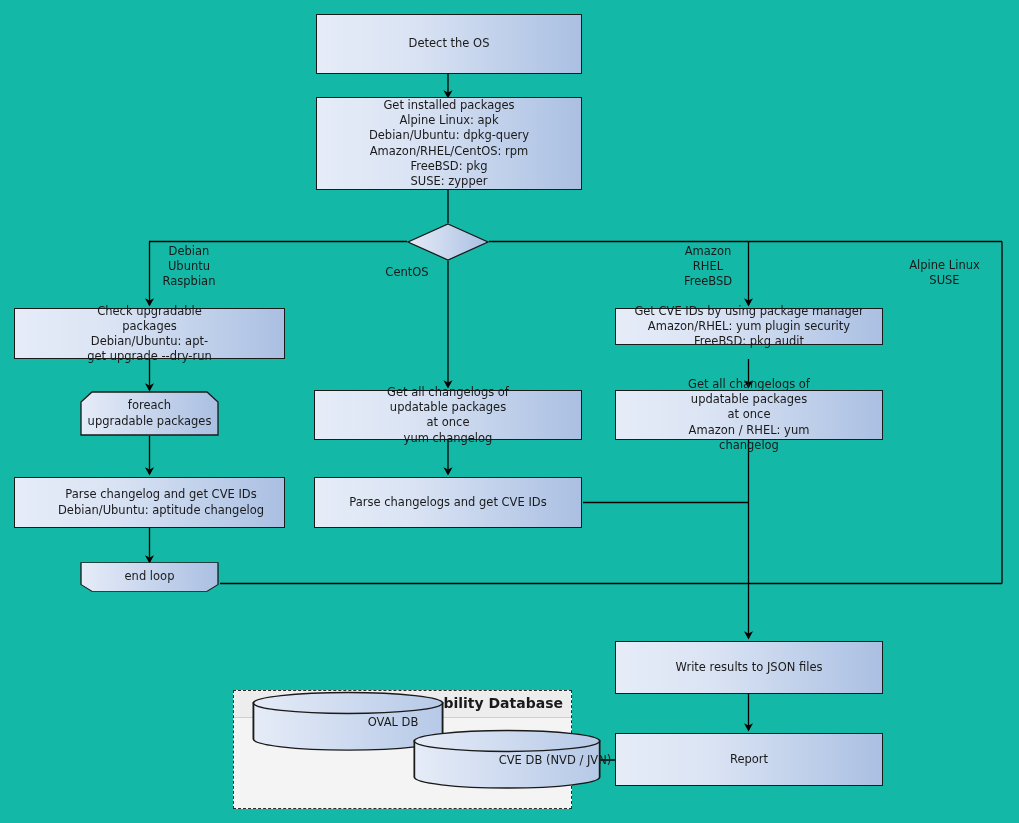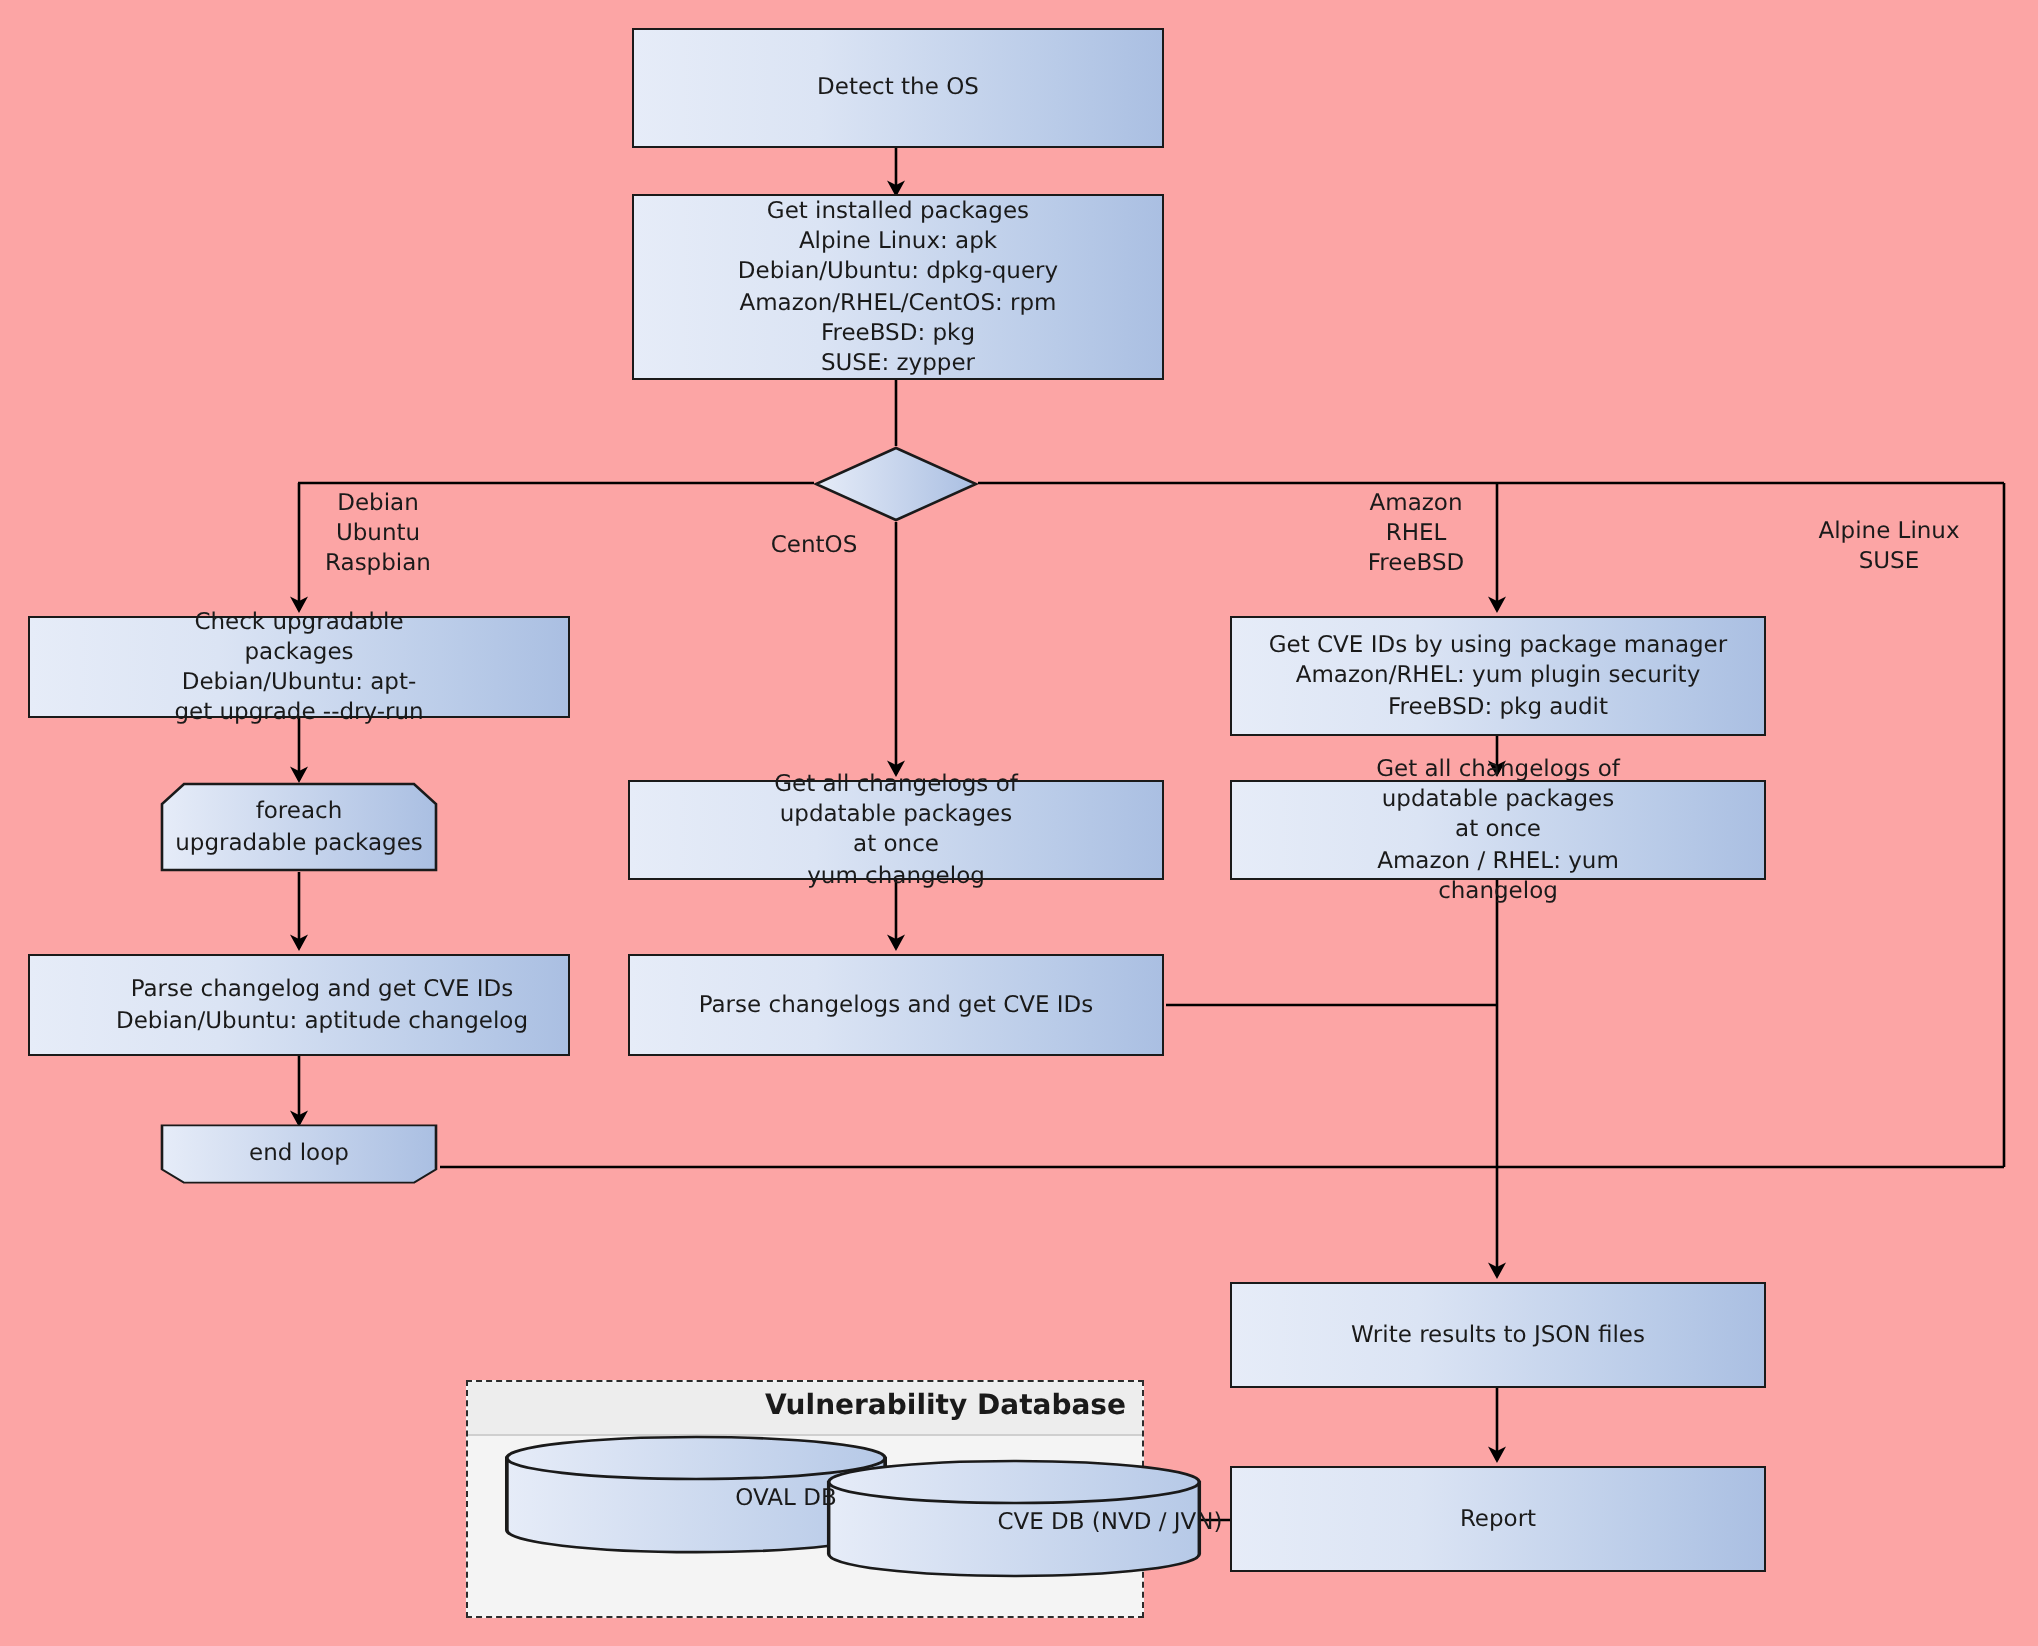--- a/index.html
+++ b/index.html
@@ -7,21 +7,21 @@
     padding: 0;
     background: #ffffff;
   }
   body {
     font-family: "DejaVu Sans", sans-serif;
   }
   #canvas {
     position: relative;
     width: 1019px;
     height: 823px;
-    background: #fca5a5;
+    background: #14b8a6;
     overflow: hidden;
   }
   .node {
     position: absolute;
     box-sizing: border-box;
     border: 1.2px solid #1a1a1a;
     background: linear-gradient(to right, #e6ecf8 0%, #dbe4f4 35%, #b9cbe8 80%, #aabfe2 100%);
     display: flex;
     align-items: center;
     justify-content: center;
@@ -248,21 +248,21 @@
 
   <div class="node overflow" style="left:314px; top:390px; width:268px; height:50px;">
     <span class="txt">Get all changelogs of updatable packages at once
 yum changelog</span>
   </div>
 
   <div class="node" style="left:314px; top:477px; width:268px; height:51px;">
     <span class="txt">Parse changelogs and get CVE IDs</span>
   </div>
 
-  <div class="node" style="left:615px; top:308px; width:268px; height:60px;">
+  <div class="node" style="left:615px; top:308px; width:268px; height:37px;">
     <span class="txt">Get CVE IDs by using package manager
 Amazon/RHEL: yum plugin security
 FreeBSD: pkg audit</span>
   </div>
 
   <div class="node overflow" style="left:615px; top:390px; width:268px; height:50px;">
     <span class="txt">Get all changelogs of updatable packages at once
 Amazon / RHEL: yum changelog</span>
   </div>
 
@@ -272,21 +272,21 @@
 
   <div class="node" style="left:615px; top:733px; width:268px; height:53px;">
     <span class="txt">Report</span>
   </div>
 
   <div class="group-box" style="left:233px; top:690px; width:339px; height:119px;">
     <div class="group-titlebar"></div>
     <div class="group-title">Vulnerability Database</div>
   </div>
 
-  <div class="db" style="left:252px; top:718px; width:147px; height:58px;padding-left:45px;">
+  <div class="db" style="left:252px; top:692px; width:147px; height:58px;padding-left:45px;">
     <svg class="shape-svg" viewBox="0 0 135 58" preserveAspectRatio="none">
       <defs>
         <linearGradient id="gradDb1" x1="0" y1="0" x2="1" y2="0">
           <stop offset="0%" stop-color="#e6ecf8"></stop>
           <stop offset="100%" stop-color="#b6c9e7"></stop>
         </linearGradient>
       </defs>
       <path d="M 1 11 L 1 47 A 66 11 0 0 0 134 47 L 134 11 Z" fill="url(#gradDb1)" stroke="#1a1a1a" stroke-width="1.3"></path>
       <ellipse cx="67.5" cy="11" rx="66.5" ry="10.5" fill="url(#gradDb1)" stroke="#1a1a1a" stroke-width="1.3"></ellipse>
     </svg>

